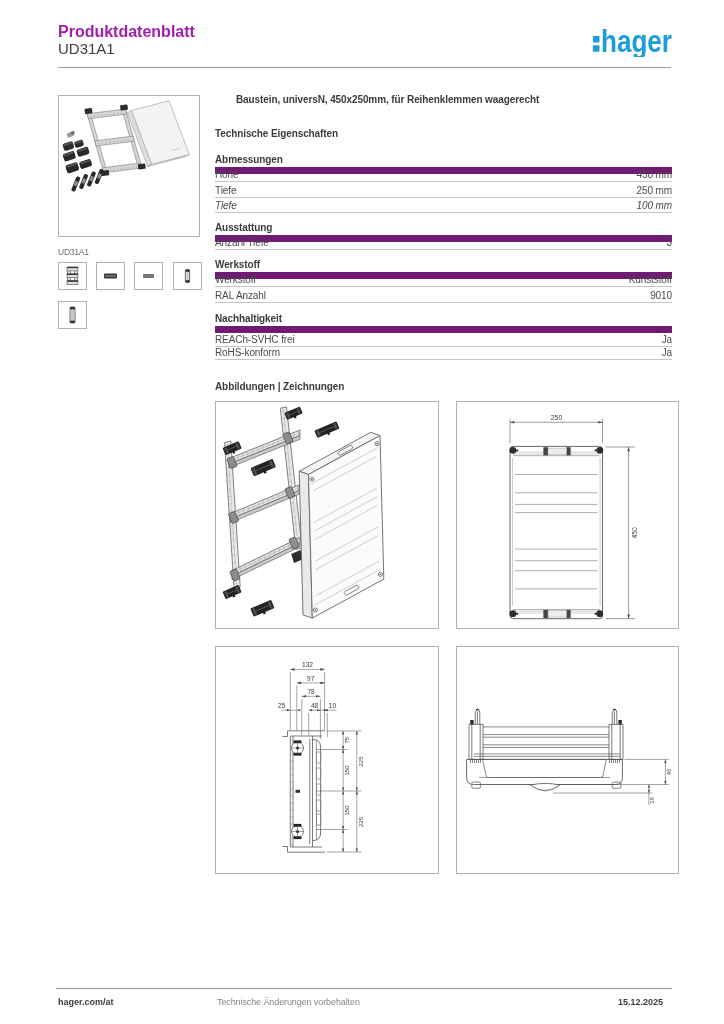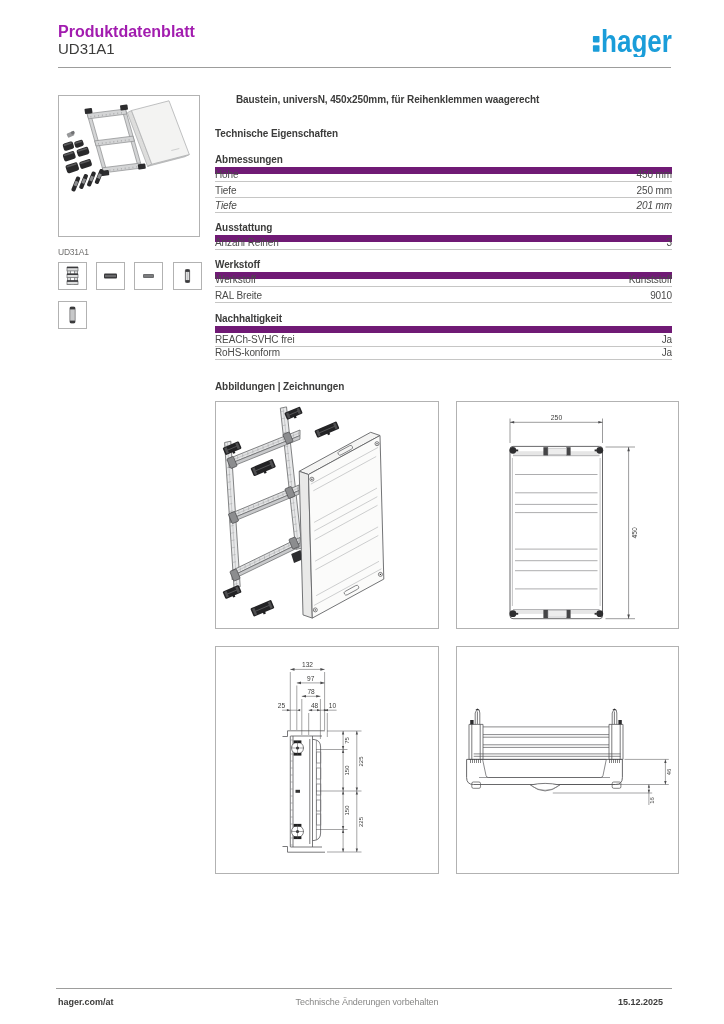--- a/index.html
+++ b/index.html
@@ -181,42 +181,42 @@
   </div>
 
 <div class="row" style="top:182.5px;">
     <span class="lab">Tiefe</span>
     <span class="val">250 mm</span>
     <span class="sep"></span>
   </div>
 
 <div class="row" style="top:198px;font-style:italic;">
     <span class="lab">Tiefe</span>
-    <span class="val">201 mm</span>
+    <span class="val">100 mm</span>
     <span class="sep"></span>
   </div>
 
 <div class="sech" style="top:220.5px;">Ausstattung</div>
 
 <div class="row" style="top:235px;">
-    <span class="lab">Anzahl Reihen</span>
+    <span class="lab">Anzahl Tiefe</span>
     <span class="val">3</span>
     <span class="sep"></span>
   </div>
 
 <div class="sech" style="top:258px;">Werkstoff</div>
 
 <div class="row" style="top:272px;">
     <span class="lab">Werkstoff</span>
     <span class="val">Kunststoff</span>
     <span class="sep"></span>
   </div>
 
 <div class="row" style="top:287.5px;">
-    <span class="lab">RAL Breite</span>
+    <span class="lab">RAL Anzahl</span>
     <span class="val">9010</span>
     <span class="sep"></span>
   </div>
 
 <div class="sech" style="top:312px;">Nachhaltigkeit</div>
 
 <div class="row" style="top:332px;">
     <span class="lab">REACh-SVHC frei</span>
     <span class="val">Ja</span>
     <span class="sep"></span>
@@ -603,15 +603,15 @@
 </g>
 <text transform="translate(213.6,125) rotate(-90)" text-anchor="middle" font-size="6.0" fill="#3c3c3b">46</text>
 <text transform="translate(197.3,153.5) rotate(-90)" text-anchor="middle" font-size="6.0" fill="#3c3c3b">16</text>
     </svg>
 </div>
 
 <div class="abs" style="left:56px;top:988px;width:616px;border-top:1px solid #9d9d9c;"></div>
 
 <div class="abs b" style="left:58px;top:998px;font-size:9px;line-height:9px;color:#3c3c3b;">hager.com/at</div>
 
-<div class="abs" style="left:217px;top:998px;width:300px;text-align:center;font-size:9px;line-height:9px;color:#878786;letter-spacing:-0.1px;">Technische Änderungen vorbehalten</div>
+<div class="abs" style="left:217px;top:998px;width:300px;text-align:left;font-size:9px;line-height:9px;color:#878786;letter-spacing:-0.1px;">Technische Änderungen vorbehalten</div>
 
 <div class="abs b" style="right:61px;top:998px;font-size:9px;line-height:9px;color:#3c3c3b;">15.12.2025</div>
 
 </body></html>

